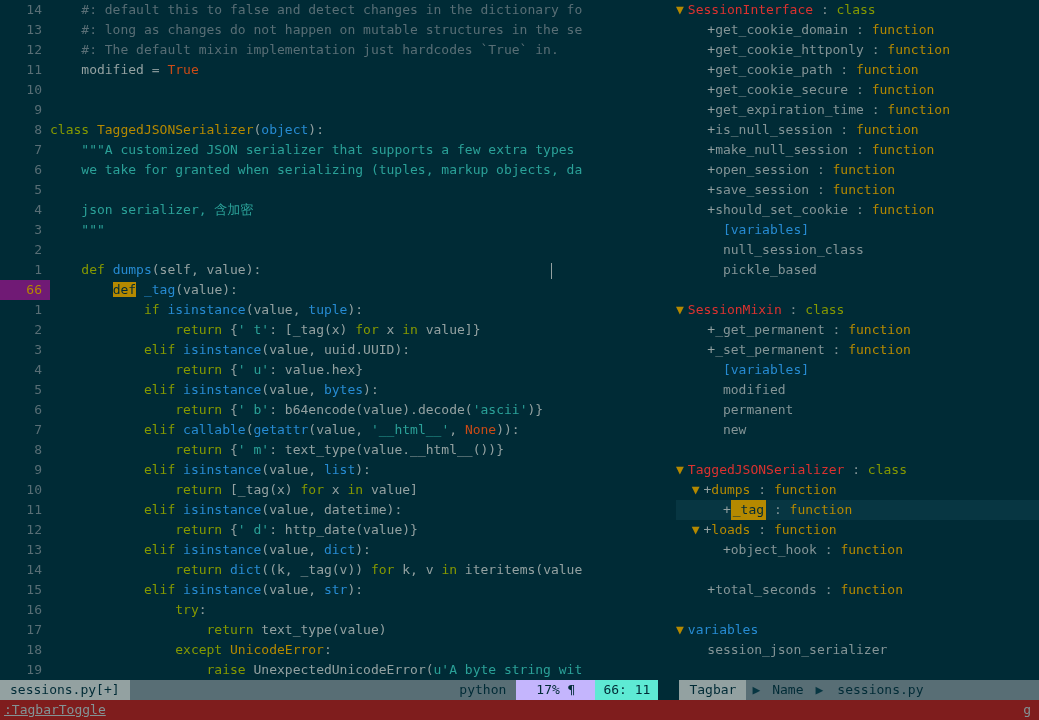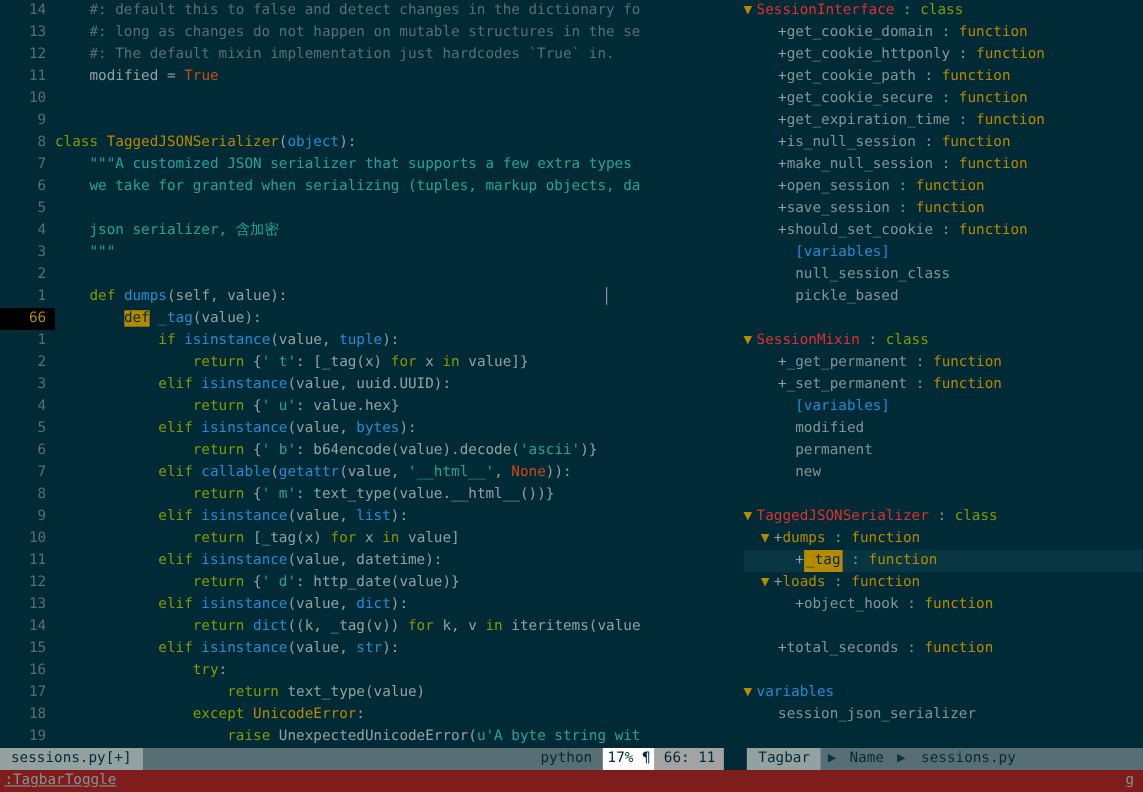--- a/index.html
+++ b/index.html
@@ -29,21 +29,21 @@
   white-space: pre;
 }
 .lnum {
   width: 50px;
   text-align: right;
   padding-right: 8px;
   color: #586e75;
   user-select: none;
 }
 .lnum.current {
-  background: #000000;
+  background: #701a75;
   color: #b58900;
 }
 .src { flex: 1; overflow: hidden; }
 .kw { color: #859900; }
 .fn { color: #268bd2; }
 .cls { color: #b58900; }
 .str { color: #2aa198; }
 .cmt { color: #586e75; }
 .op { color: #93a1a1; }
 .const { color: #cb4b16; }
@@ -90,22 +90,22 @@
 }
 .sl-left {
   width: 672px;
   display: flex;
   background: #586e75;
   color: #002b36;
 }
 .sl-file { background: #93a1a1; color: #002b36; padding: 0 10px; }
 .sl-mid { flex: 1; background: #586e75; }
 .sl-type { background: #586e75; padding: 0 10px; color: #002b36; }
-.sl-pct { background: #ffffff; padding: 0 4px; color: #002b36; }
-.sl-pos { background: #a3a3a3; padding: 0 8px; color: #002b36; }
+.sl-pct { background: #c4b5fd; padding: 0 20px; color: #002b36; }
+.sl-pos { background: #5eead4; padding: 0 8px; color: #002b36; }
 .sl-right {
   width: 367px;
   display: flex;
   background: #586e75;
   color: #002b36;
   align-items: flex-end;
 }
 .sl-tagbar { background: #93a1a1; padding: 0 10px; }
 .sl-arrow { padding: 0 6px; color: #073642; }
 .sl-name { background: #586e75; padding: 0 6px; }

